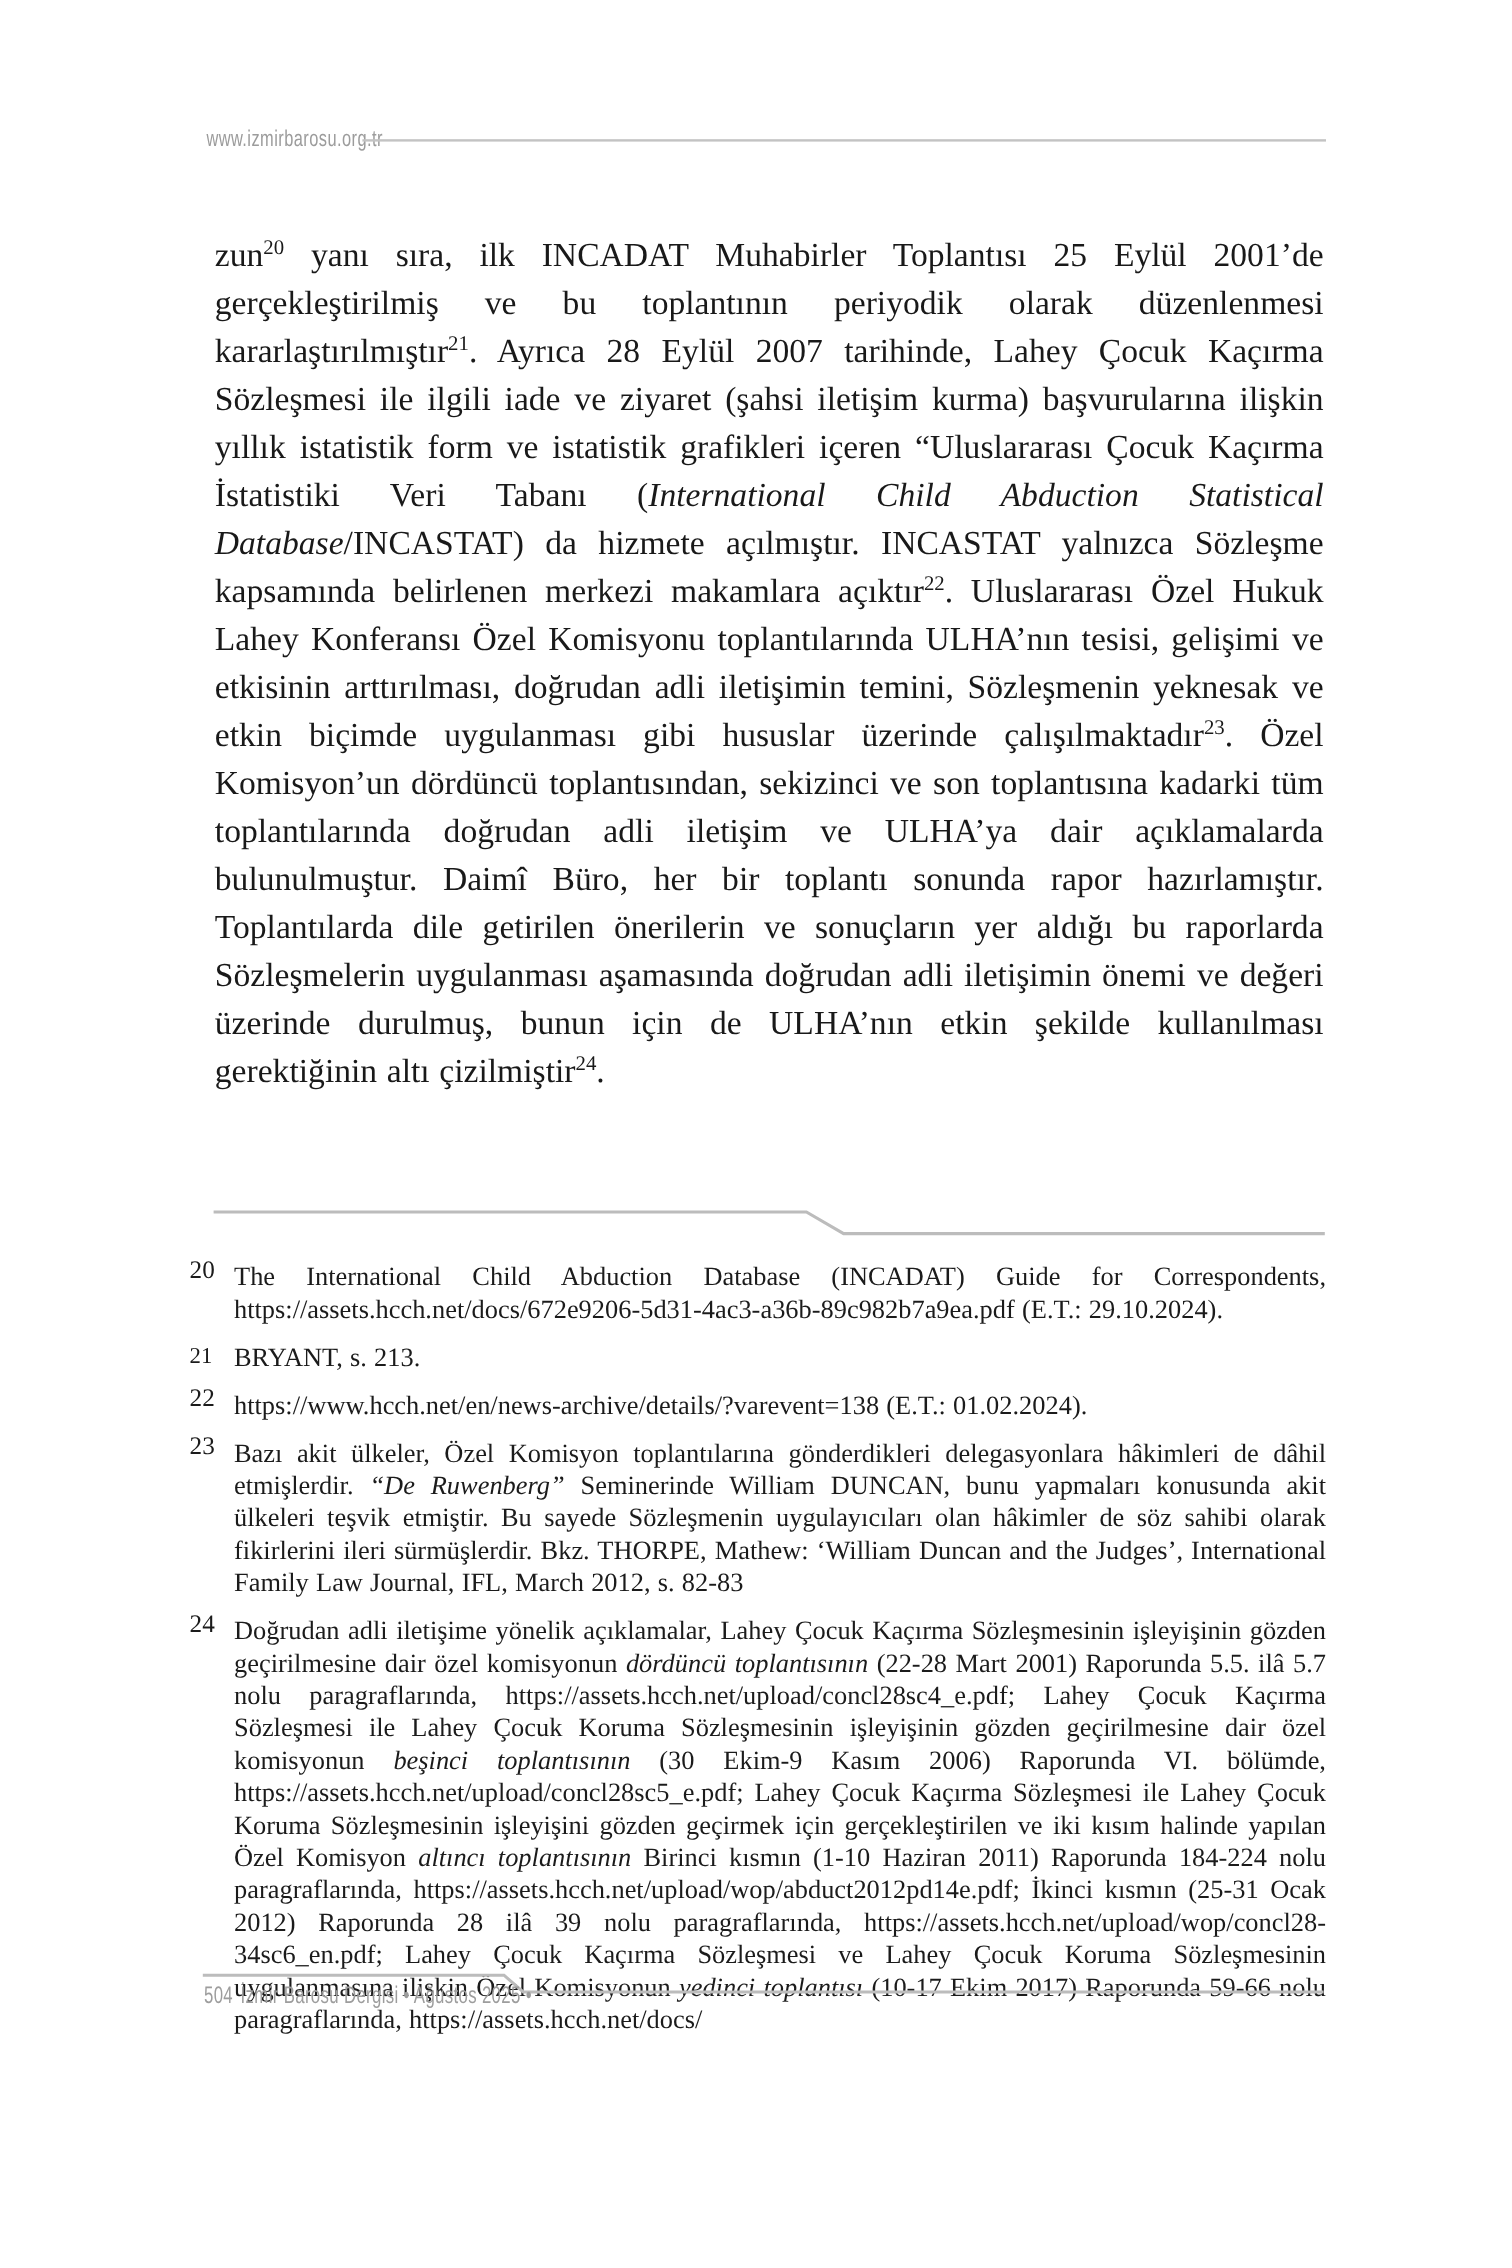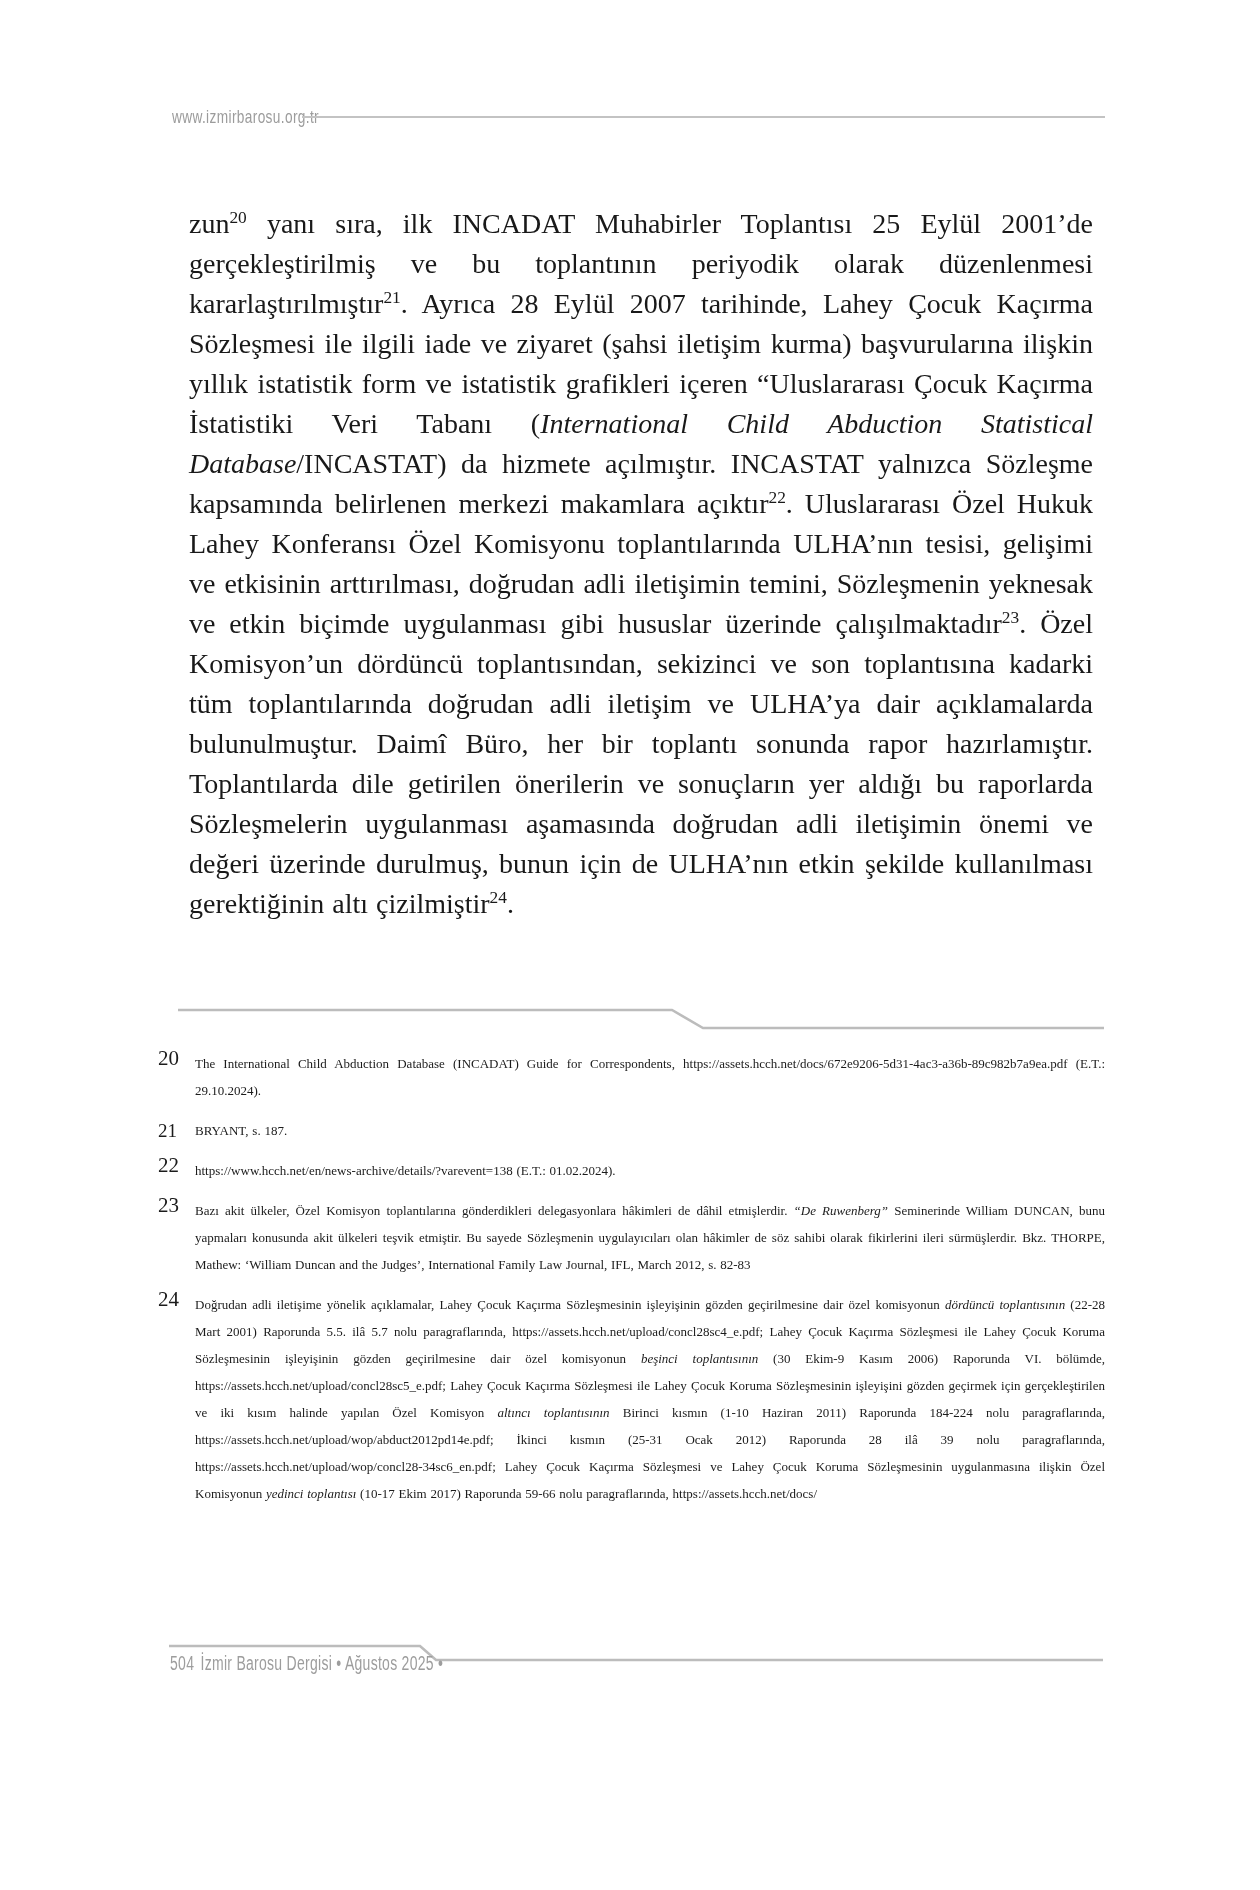--- a/index.html
+++ b/index.html
@@ -43,21 +43,21 @@
   }
 
   
   .body-text {
     position: absolute;
     left: 177px;
     top: 192px;
     width: 928px;
   }
   .paragraph {
-    margin: 12px;
+    margin: 2px;
     font-size: 28px;
     line-height: 40px;
     color: #191919;
     text-align: justify;
     word-spacing: 1px;
   }
   .paragraph sup, .fn-body sup {
     font-size: 0.62em;
     line-height: 0;
     vertical-align: super;
@@ -88,21 +88,21 @@
   .fn-num {
     flex: 0 0 37px;
     font-size: 21px;
     color: #1b1b1b;
     line-height: 27px;
   }
   .fn-num.sup { transform: translateY(-5px); }
   .fn-num.base { font-size: 19px; transform: none; }
   .fn-body {
     flex: 1;
-    font-size: 13px;
+    font-size: 22px;
     line-height: 27px;
     color: #1b1b1b;
     text-align: justify;
     word-spacing: 0.5px;
   }
 
   
   .page-footer {
     position: absolute;
     left: 168px;
@@ -143,21 +143,21 @@
   </svg>
 </div>
 
 <section class="footnotes" id="footnotes">
     <div class="fn">
       <span class="fn-num sup">20</span>
       <div class="fn-body"><span>The International Child Abduction Database (INCADAT) Guide for Correspondents, https://assets.hcch.net/docs/672e9206-5d31-4ac3-a36b-89c982b7a9ea.pdf (E.T.: 29.10.2024).</span></div>
     </div>
     <div class="fn">
       <span class="fn-num base">21</span>
-      <div class="fn-body"><span>BRYANT, s. 187.</span></div>
+      <div class="fn-body"><span>BRYANT, s. 213.</span></div>
     </div>
     <div class="fn">
       <span class="fn-num sup">22</span>
       <div class="fn-body"><span>https://www.hcch.net/en/news-archive/details/?varevent=138 (E.T.: 01.02.2024).</span></div>
     </div>
     <div class="fn">
       <span class="fn-num sup">23</span>
       <div class="fn-body"><span>Bazı akit ülkeler, Özel Komisyon toplantılarına gönderdikleri delegasyonlara hâkimleri de dâhil etmişlerdir. </span><span class="it">“De Ruwenberg”</span><span> Seminerinde William DUNCAN, bunu yapmaları konusunda akit ülkeleri teşvik etmiştir. Bu sayede Sözleşmenin uygulayıcıları olan hâkimler de söz sahibi olarak fikirlerini ileri sürmüşlerdir. Bkz. THORPE, Mathew: ‘William Duncan and the Judges’, International Family Law Journal, IFL, March 2012, s. 82-83</span></div>
     </div>
     <div class="fn">

